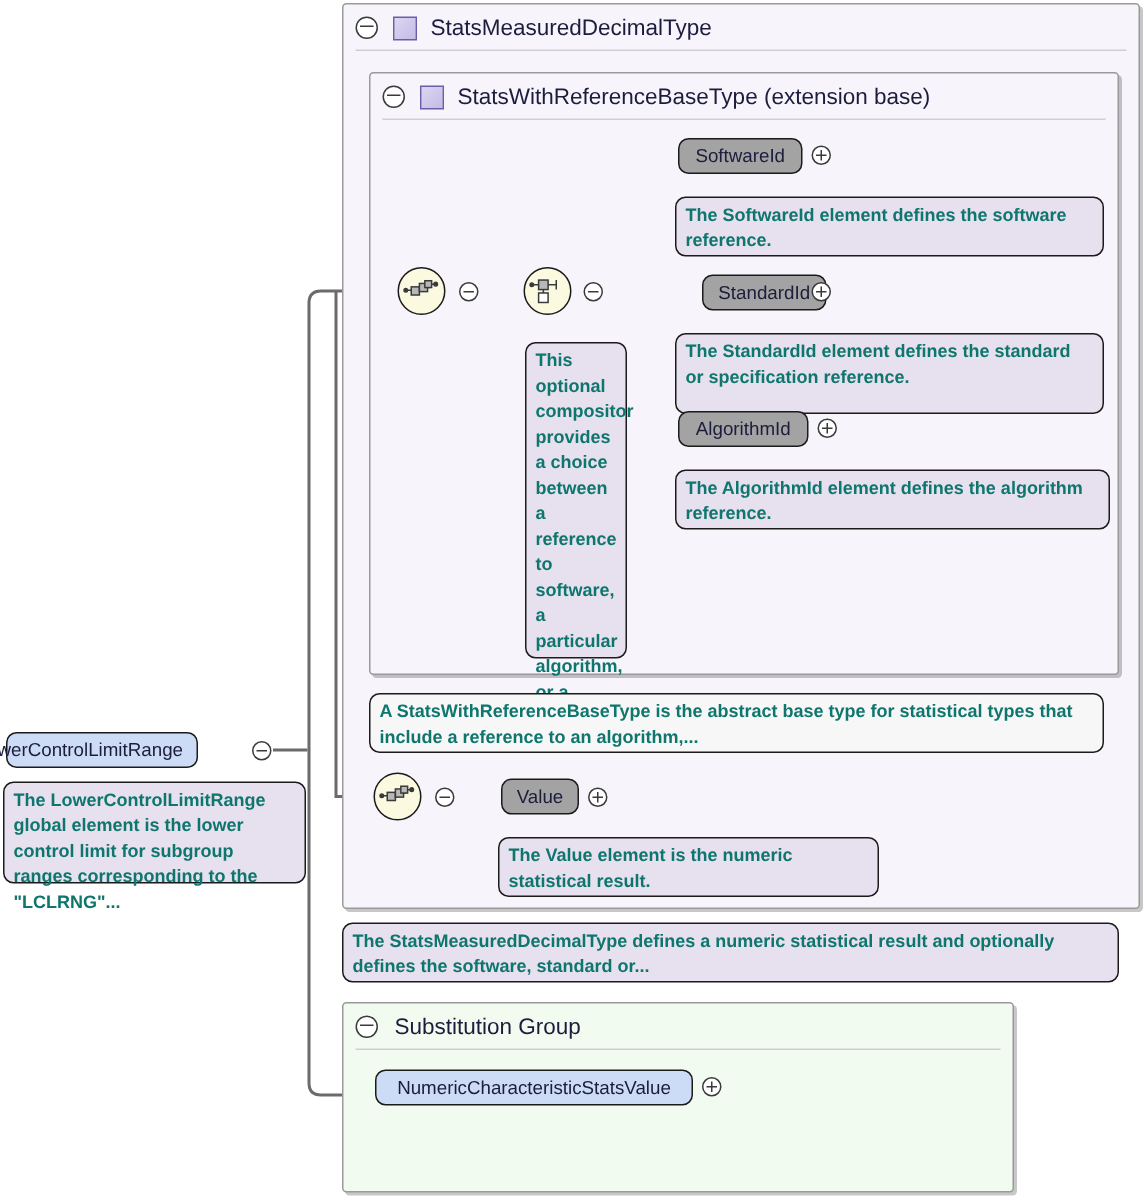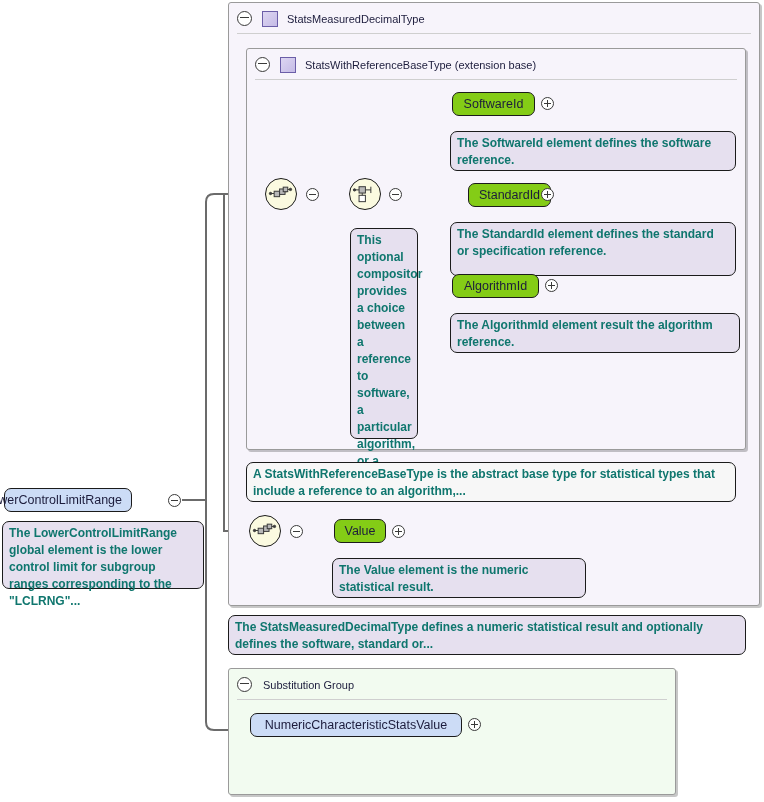--- a/index.html
+++ b/index.html
@@ -38,21 +38,21 @@
     padding-left:8px;
     background:transparent;
   }
   .type-header .hdr-line{
     position:absolute;
     left:8px;right:8px;bottom:0;
     height:1px;
     background:#cfcfcf;
   }
   .type-title{
-    font-size:11px;
+    font-size:15px;
     color:#1c1c3c;
     margin-left:9px;
     white-space:nowrap;
   }
   .type-title.plain{margin-left:11px;}
 
   
   .circ{
     width:13px;height:13px;
     border:1px solid #3a3a3a;
@@ -78,21 +78,21 @@
     flex:0 0 auto;
   }
 
   
   .elem{
     position:absolute;
     box-sizing:border-box;
     height:24px;
     border:1.5px solid #1b1b1b;
     border-radius:7px;
-    background:#84cc16;
+    background:#a3a3a3;
     display:flex;
     align-items:center;
     justify-content:center;
     padding:0 9px;
     font-size:12.5px;
     color:#1c1c3c;
     white-space:nowrap;
   }
   .elem.global{
     background:#ccdcf6;
@@ -304,21 +304,21 @@
   </div>
 
   <div class="elem" style="left:452px; top:274px; width:87px;">
     <span>AlgorithmId</span>
   </div>
   <div class="mark plus" style="left:545px; top:279px;"></div>
   <div class="anno" style="left:450px; top:313px; width:290px; height:40px;">
     <span class="tail" style="left:16px;">
         <i></i>
       </span>
-    <span>The AlgorithmId element result the algorithm reference.</span>
+    <span>The AlgorithmId element defines the algorithm reference.</span>
   </div>
 
   <div class="anno white" style="left:246px; top:462px; width:490px; height:40px;">
     <span class="tail" style="left:16px;">
         <i></i>
       </span>
     <span>A StatsWithReferenceBaseType is the abstract base type for statistical types that include a reference to an algorithm,...</span>
   </div>
 
   <div class="comp" style="left:249px; top:515px;">

